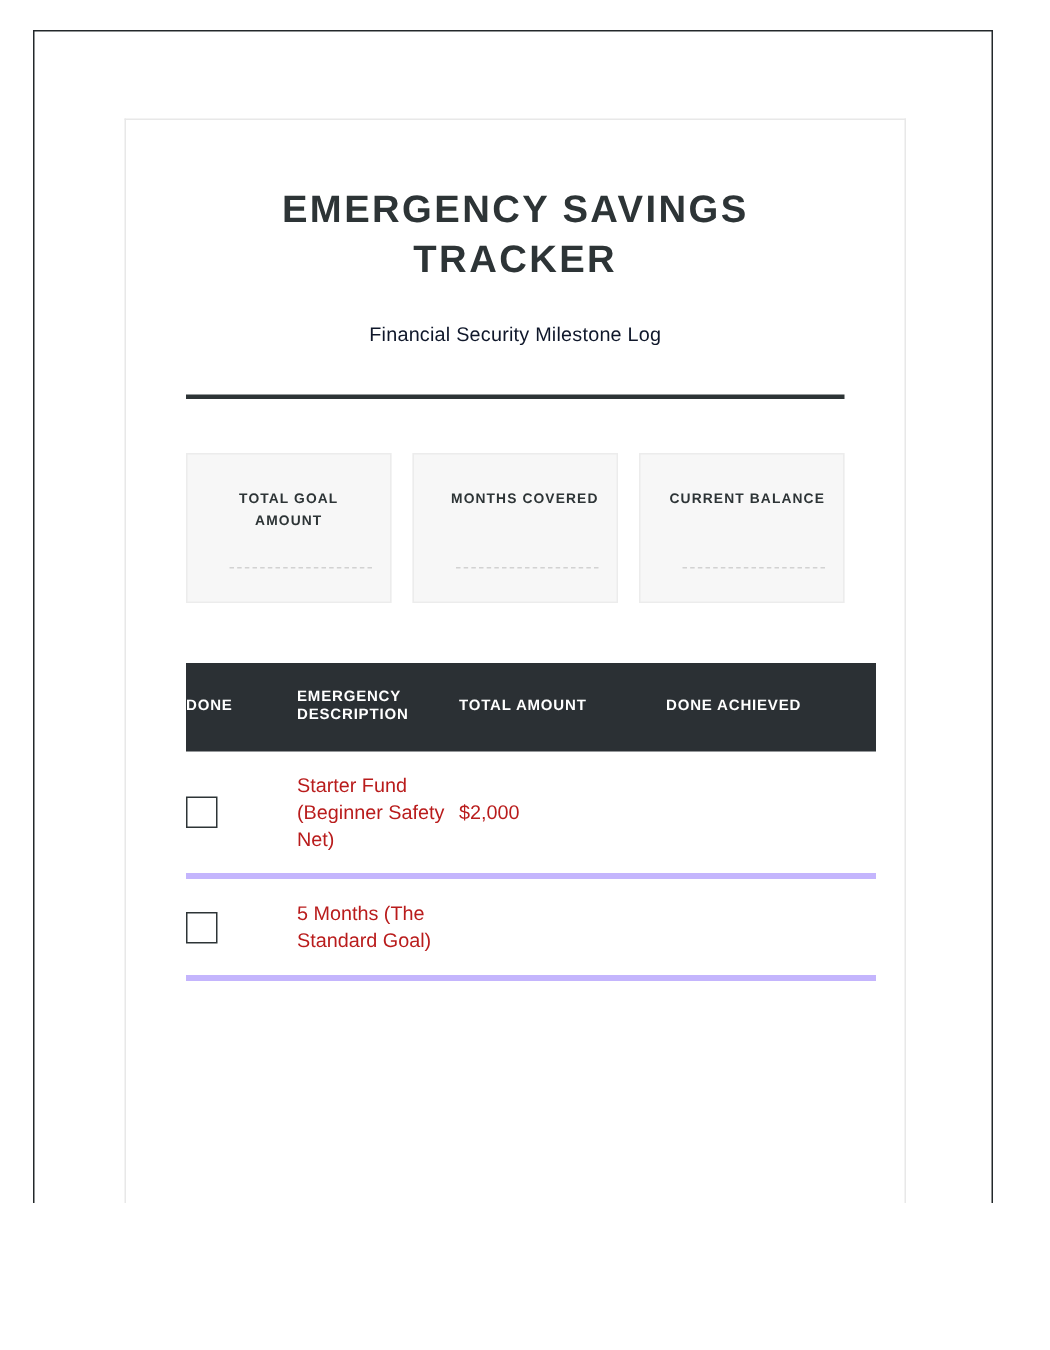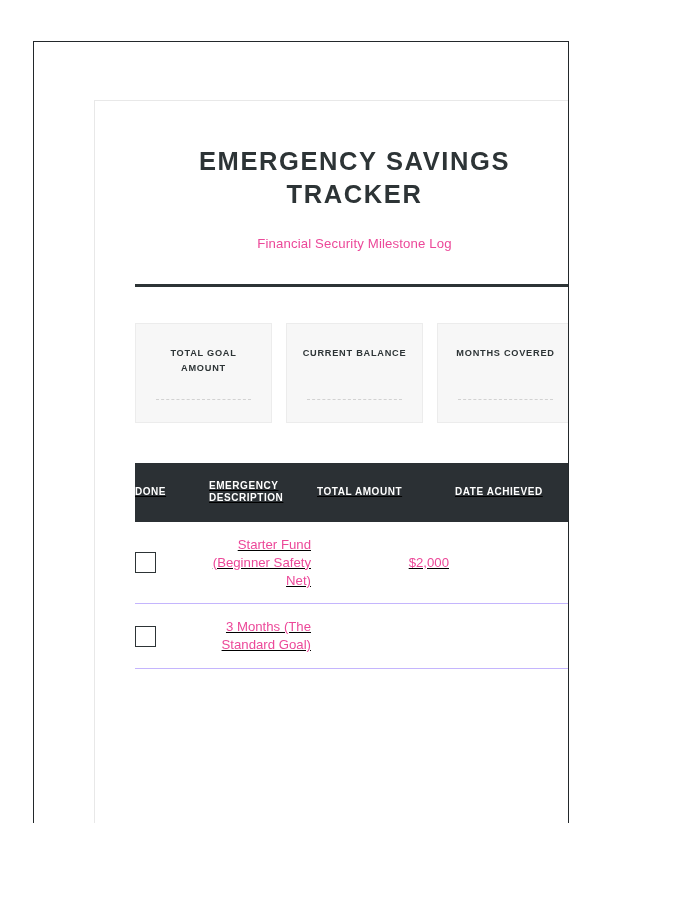--- a/index.html
+++ b/index.html
@@ -6,27 +6,26 @@
   html, body {
     width: 700px; height: 900px;
     background: #ffffff;
     font-family: "Liberation Sans", sans-serif;
     overflow: hidden;
   }
 
   
   #print-frame {
     position: absolute;
-    left: 33px; top: 20px;
-    width: 536px; height: 782px;
+    left: 22px; top: 20px;
+    width: 640px; height: 782px;
     border: 1.5px solid #23282b;
     border-bottom: none;
     background: #fff;
     overflow: hidden;
-    margin-top: 21px;
   }
 
   
   #doc-card {
     position: absolute;
     left: 60px; top: 58px;
     width: 521px;
     min-height: 900px;
     background: #ffffff;
     border: 1px solid #e8e8e8;
@@ -41,21 +40,21 @@
     font-size: 25.5px;
     font-weight: bold;
     letter-spacing: 1.6px;
     color: #2d3436;
     line-height: 1.28;
     padding: 0 14px;
   }
   #doc-subtitle {
     text-align: center;
     font-size: 13.2px;
-    color: #ec4899;
+    color: #0f172a;
     margin-top: 26px;
     letter-spacing: 0.15px;
   }
   #title-rule {
     height: 3px;
     background: #2d3436;
     margin-top: 33px;
   }
 
   
@@ -65,21 +64,21 @@
     margin-top: 36px;
   }
   .stat-box {
     flex: 1;
     height: 100px;
     background: #f7f7f7;
     border: 1px solid #ececec;
     padding: 22px 12px 0 12px;
     display: flex;
     flex-direction: column;
-    align-items: center;
+    align-items: flex-end;
   }
   .stat-label {
     font-size: 9.2px;
     font-weight: bold;
     letter-spacing: 0.75px;
     color: #2d3436;
     text-align: center;
     line-height: 1.65;
   }
   .stat-fill-line {
@@ -88,46 +87,44 @@
     width: 86%;
     border-bottom: 1.4px dashed #d2d2d2;
   }
 
   
   #milestone-table {
     margin-top: 40px;
     width: 100%;
     border-collapse: collapse;
     table-layout: fixed;
-    text-decoration: underline;
   }
   #milestone-table thead tr { background: #2b3034; }
   #milestone-table th {
     color: #ffffff;
     font-size: 10px;
     font-weight: bold;
     letter-spacing: 0.55px;
     text-align: left;
     padding: 17px 6px 17px 0;
     vertical-align: middle;
     line-height: 1.22;
   }
   th.col-done   { width: 74px; padding-left: 16px; }
   th.col-desc   { width: 108px; }
   th.col-target { width: 138px; }
   th.col-date   { width: 140px; }
 
   #milestone-table tbody td {
-    border-bottom: 1px solid #c4b5fd;
+    border-bottom: 4px solid #c4b5fd;
     padding: 14px 6px 14px 0;
     font-size: 13.2px;
-    color: #ec4899;
+    color: #b91c1c;
     vertical-align: middle;
     line-height: 1.36;
-    text-align: right;
   }
   td.cell-done { padding-left: 16px; }
   .checkbox {
     width: 21px; height: 21px;
     border: 1.8px solid #2d3436;
     background: #fff;
     display: block;
   }
   td.cell-desc   { padding-right: 14px; }
   td.cell-target { white-space: nowrap; }
@@ -142,52 +139,52 @@
       <h1 id="doc-title">EMERGENCY SAVINGS TRACKER</h1>
       <div id="doc-subtitle">Financial Security Milestone Log</div>
       <div id="title-rule"></div>
 
       <div id="summary-row">
         <div class="stat-box">
           <div class="stat-label">TOTAL GOAL AMOUNT</div>
           <div class="stat-fill-line"></div>
         </div>
         <div class="stat-box">
-          <div class="stat-label">CURRENT BALANCE</div>
+          <div class="stat-label">MONTHS COVERED</div>
           <div class="stat-fill-line"></div>
         </div>
         <div class="stat-box">
-          <div class="stat-label">MONTHS COVERED</div>
+          <div class="stat-label">CURRENT BALANCE</div>
           <div class="stat-fill-line"></div>
         </div>
       </div>
 
       <table id="milestone-table">
         <thead>
           <tr>
             <th class="col-done">DONE</th>
             <th class="col-desc">EMERGENCY DESCRIPTION</th>
             <th class="col-target">TOTAL AMOUNT</th>
-            <th class="col-date">DATE ACHIEVED</th>
+            <th class="col-date">DONE ACHIEVED</th>
           </tr>
         </thead>
         <tbody>
           <tr>
             <td class="cell-done">
               <span class="checkbox"></span>
             </td>
             <td class="cell-desc">Starter Fund (Beginner Safety Net)</td>
             <td class="cell-target">$2,000</td>
             <td class="cell-date"></td>
           </tr>
           <tr>
             <td class="cell-done">
               <span class="checkbox"></span>
             </td>
-            <td class="cell-desc">3 Months (The Standard Goal)</td>
+            <td class="cell-desc">5 Months (The Standard Goal)</td>
             <td class="cell-target"></td>
             <td class="cell-date"></td>
           </tr>
         </tbody>
       </table>
 
     </div>
   </div>
 </div>
 

